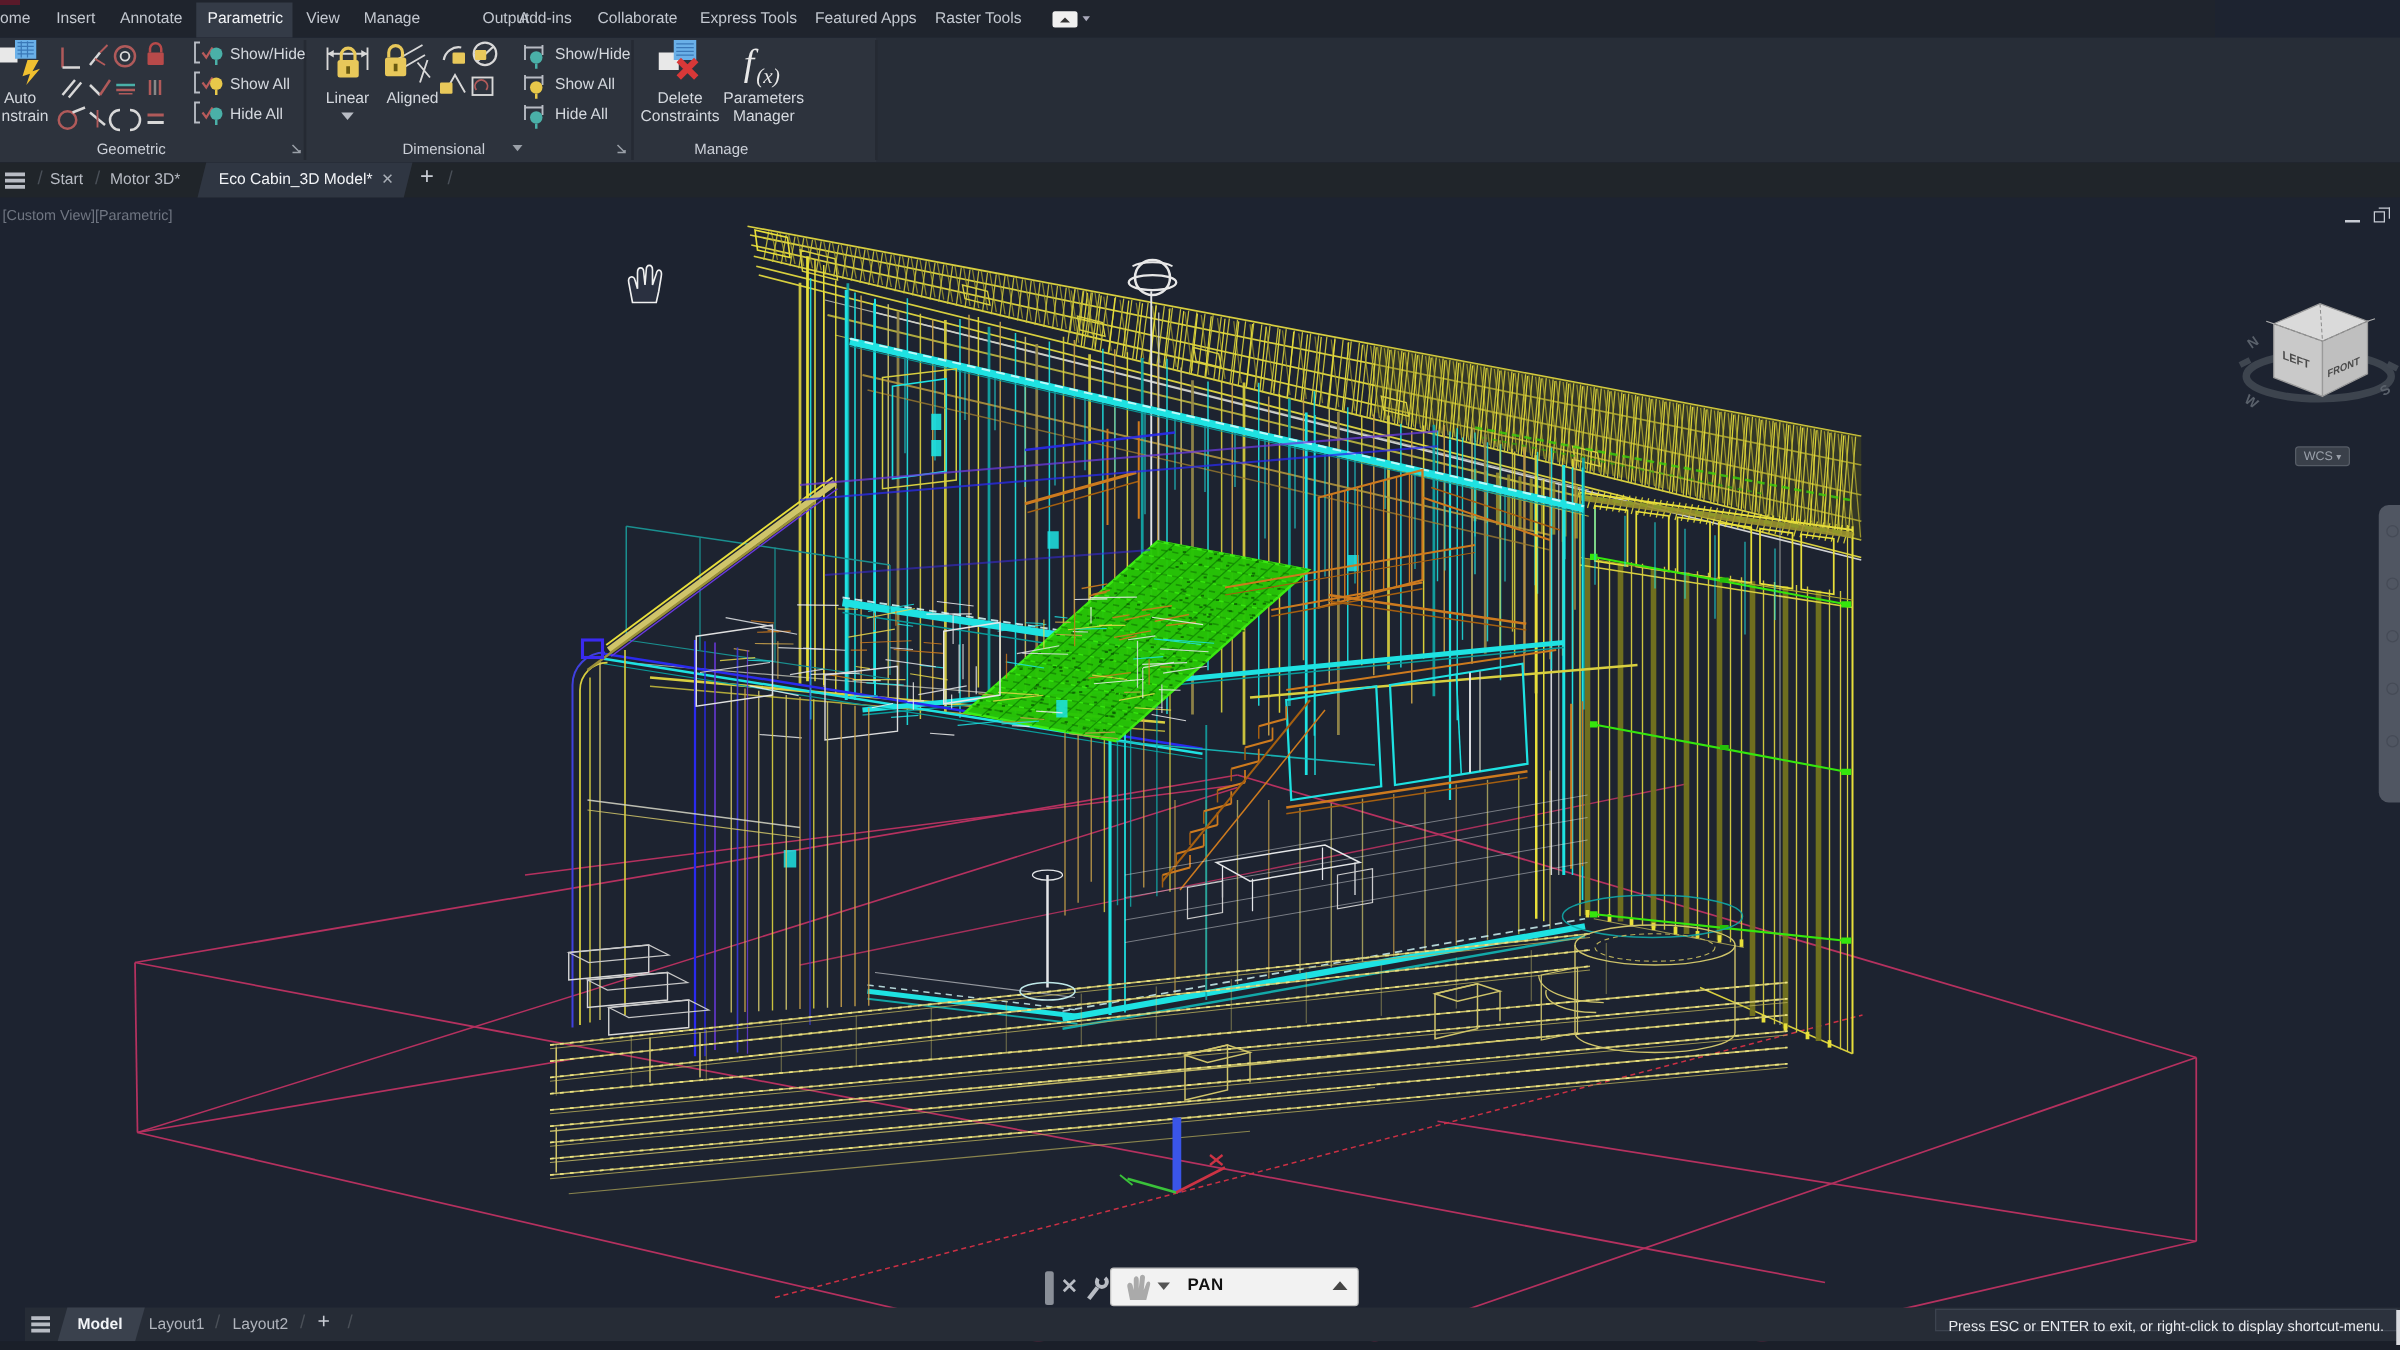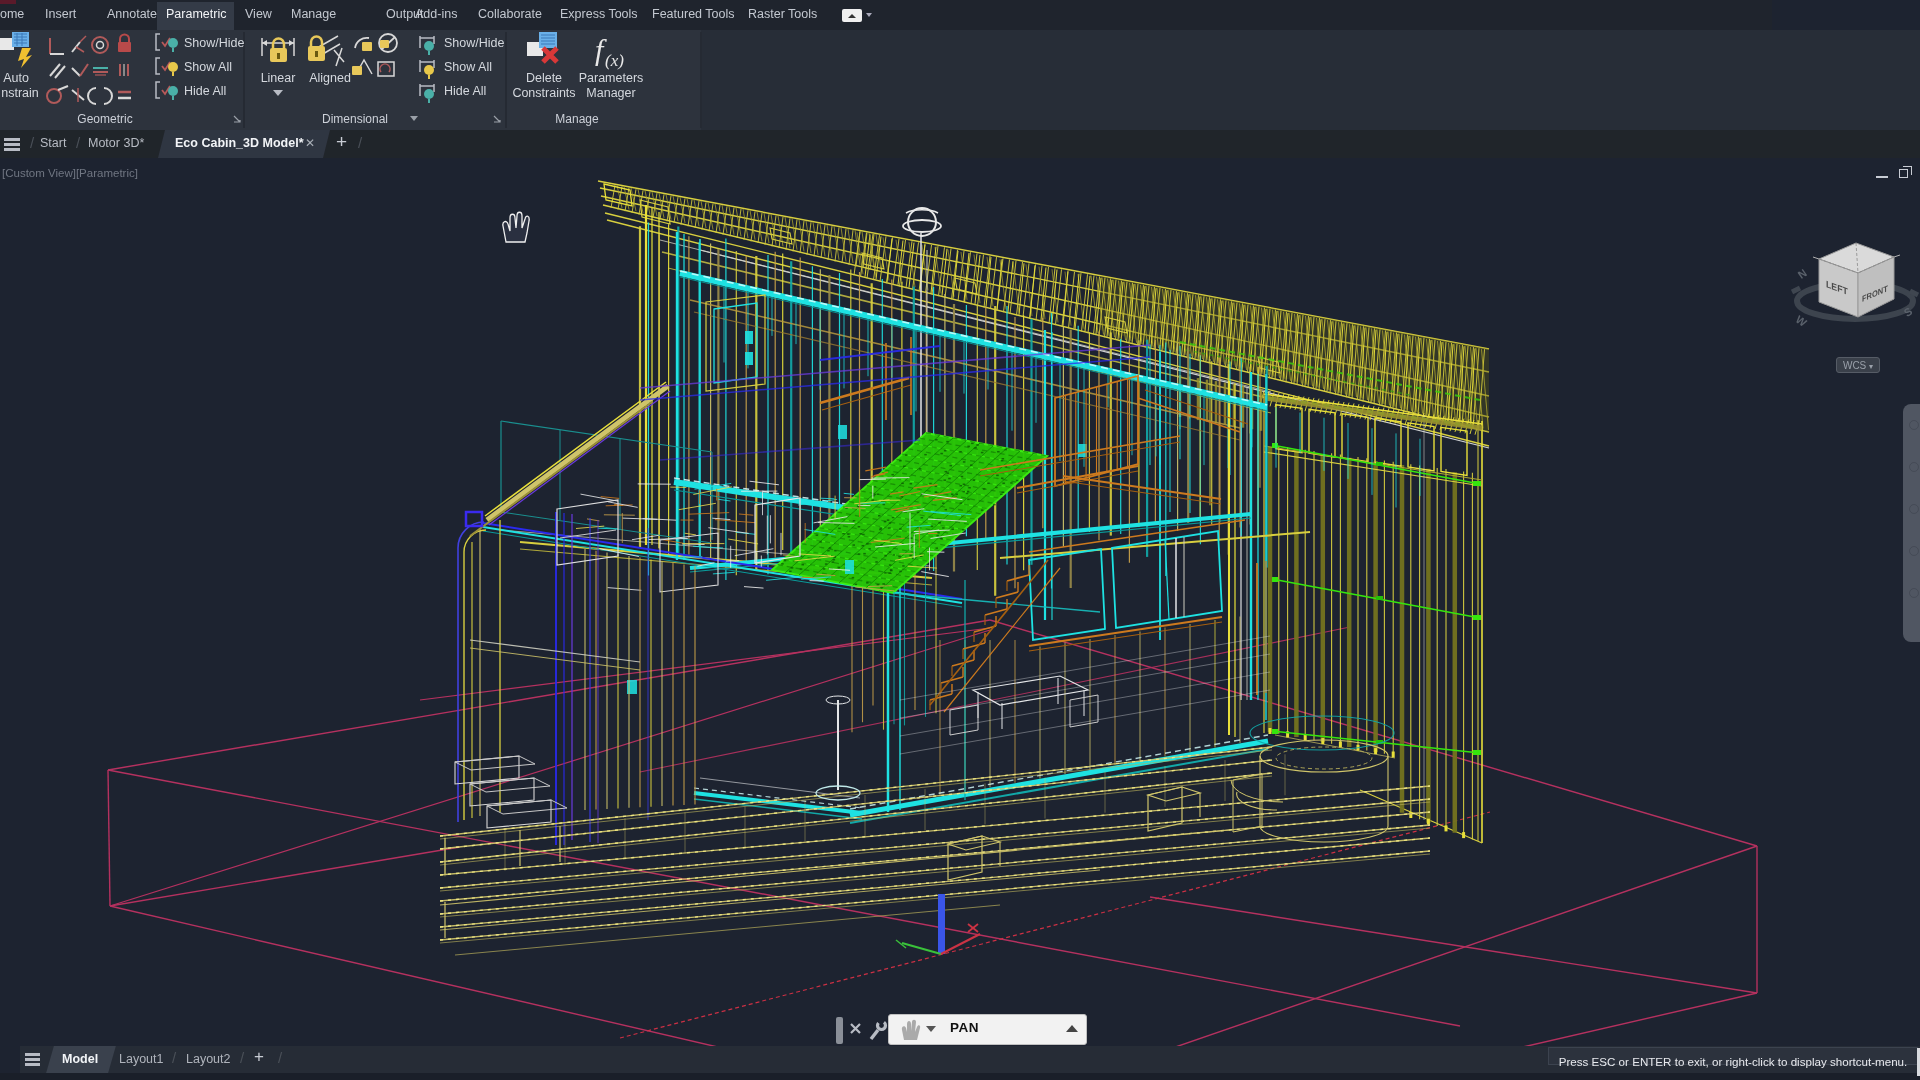--- a/index.html
+++ b/index.html
@@ -1205,28 +1205,28 @@
 <line x1="896.0" y1="940.0" x2="906.0" y2="948.0" stroke="#3ac23a" stroke-width="1.5"></line>
 <circle cx="922" cy="222" r="14" fill="none" stroke="#e8e8e8" stroke-width="2"></circle>
 <ellipse cx="922.0" cy="226.0" rx="19.0" ry="6.0" fill="none" stroke="#e8e8e8" stroke-width="1.8"></ellipse>
 <path d="M 906 213 A 19 7 0 0 1 938 213" fill="none" stroke="#e8e8e8" stroke-width="1.5"></path>
 <path d="M 506 242 L 503 226 C 502 221 507 220 508 224 L 510 231 L 510 218 C 510 213 515 213 515 218 L 516 228 L 517 216 C 517 211 522 211 522 216 L 522 228 L 525 219 C 526 214 530 216 529 221 L 527 233 L 525 242 Z" fill="#2a3040" stroke="#f0f0f0" stroke-width="1.3"></path>
 </svg>
 <div id="menubar">
 <div style="position:absolute;left:0;top:0;width:16px;height:4px;background:#5a1a2a;"></div>
 <div class="mi" style="left:0px;">ome</div>
 <div class="mi" style="left:45px;">Insert</div>
-<div class="mi" style="left:107px;">Annotate</div>
+<div class="mi" style="left:96px;">Annotate</div>
 <div class="mi" style="left:245px;">View</div>
 <div class="mi" style="left:291px;">Manage</div>
 <div class="mi" style="left:354px;margin-left:32px;">Output</div>
 <div class="mi" style="left:415px;">Add-ins</div>
 <div class="mi" style="left:478px;">Collaborate</div>
 <div class="mi" style="left:560px;">Express Tools</div>
-<div class="mi" style="left:652px;">Featured Tools</div>
+<div class="mi" style="left:652px;">Featured Apps</div>
 <div class="mi" style="left:748px;">Raster Tools</div>
 <div style="position:absolute;left:157px;top:2px;width:77px;height:28px;background:#343b47;"></div>
 <div class="mi" style="left:166px;color:#f2f4f7;z-index:2;">Parametric</div>
 <div style="position:absolute;left:842px;top:9px;width:20px;height:13px;background:#f0f0f0;border-radius:2px;"></div>
 <div style="position:absolute;left:848px;top:14px;width:0;height:0;border-left:4px solid transparent;border-right:4px solid transparent;border-bottom:4px solid #333;"></div>
 <div style="position:absolute;left:866px;top:13px;width:0;height:0;border-left:3.5px solid transparent;border-right:3.5px solid transparent;border-top:4px solid #aab;"></div>
 </div>
 <svg style="left:0;top:30px;" width="1920" height="100" viewBox="0 0 1920 100">
     <rect x="0" y="0" width="1920" height="100" fill="#2d333d"></rect>
     <rect x="701" y="0" width="1219" height="100" fill="#272d37"></rect>
@@ -1331,21 +1331,21 @@
     <text x="611" y="52" font-size="12.5" fill="#d4d8de" text-anchor="middle" font-weight="normal">Parameters</text>
     <text x="611" y="67" font-size="12.5" fill="#d4d8de" text-anchor="middle" font-weight="normal">Manager</text>
   </svg>
 <div id="filetabs">
 <div style="position:absolute;left:4px;top:8px;width:16px;height:2.5px;background:#b8bcc4;box-shadow:0 5px 0 #b8bcc4, 0 10px 0 #b8bcc4;"></div>
 <div style="position:absolute;left:30px;top:4px;width:10px;height:18px;color:#4a5058;font-size:15px;">/</div>
 <div style="position:absolute;left:40px;top:6px;color:#b8bcc4;font-size:12.5px;">Start</div>
 <div style="position:absolute;left:76px;top:4px;color:#4a5058;font-size:15px;">/</div>
 <div style="position:absolute;left:88px;top:6px;color:#b8bcc4;font-size:12.5px;">Motor 3D*</div>
 <div style="position:absolute;left:158px;top:0;width:165px;height:28px;background:#2f3642;transform:skewX(-14deg);transform-origin:bottom left;"></div>
-<div style="position:absolute;left:175px;top:6px;color:#f2f4f7;font-size:12.5px;font-weight:bold;">Eco Cabin_3D Model*</div>
+<div style="position:absolute;left:175px;top:6px;color:#f2f4f7;font-size:12.5px;font-weight:normal;">Eco Cabin_3D Model*</div>
 <div style="position:absolute;left:305px;top:6px;color:#aab0b8;font-size:12px;">✕</div>
 <div style="position:absolute;left:336px;top:1px;color:#c8ccd4;font-size:19px;">+</div>
 <div style="position:absolute;left:358px;top:4px;color:#4a5058;font-size:15px;">/</div>
 </div>
 <div style="position:absolute;left:2px;top:167px;color:#707682;font-size:11.5px;">[Custom View][Parametric]</div>
 <div style="position:absolute;left:1876px;top:176px;width:12px;height:2px;background:#c8ccd4;"></div>
 <div style="position:absolute;left:1899px;top:169px;width:9px;height:9px;border:1.5px solid #c8ccd4;"></div>
 <div style="position:absolute;left:1903px;top:166px;width:9px;height:9px;border-top:1.5px solid #c8ccd4;border-right:1.5px solid #c8ccd4;"></div>
 <svg style="left:0;top:0;" width="1920" height="400" viewBox="0 0 1920 400">
     <ellipse cx="1855" cy="301" rx="58" ry="18" fill="none" stroke="#3d444e" stroke-width="6"></ellipse>

